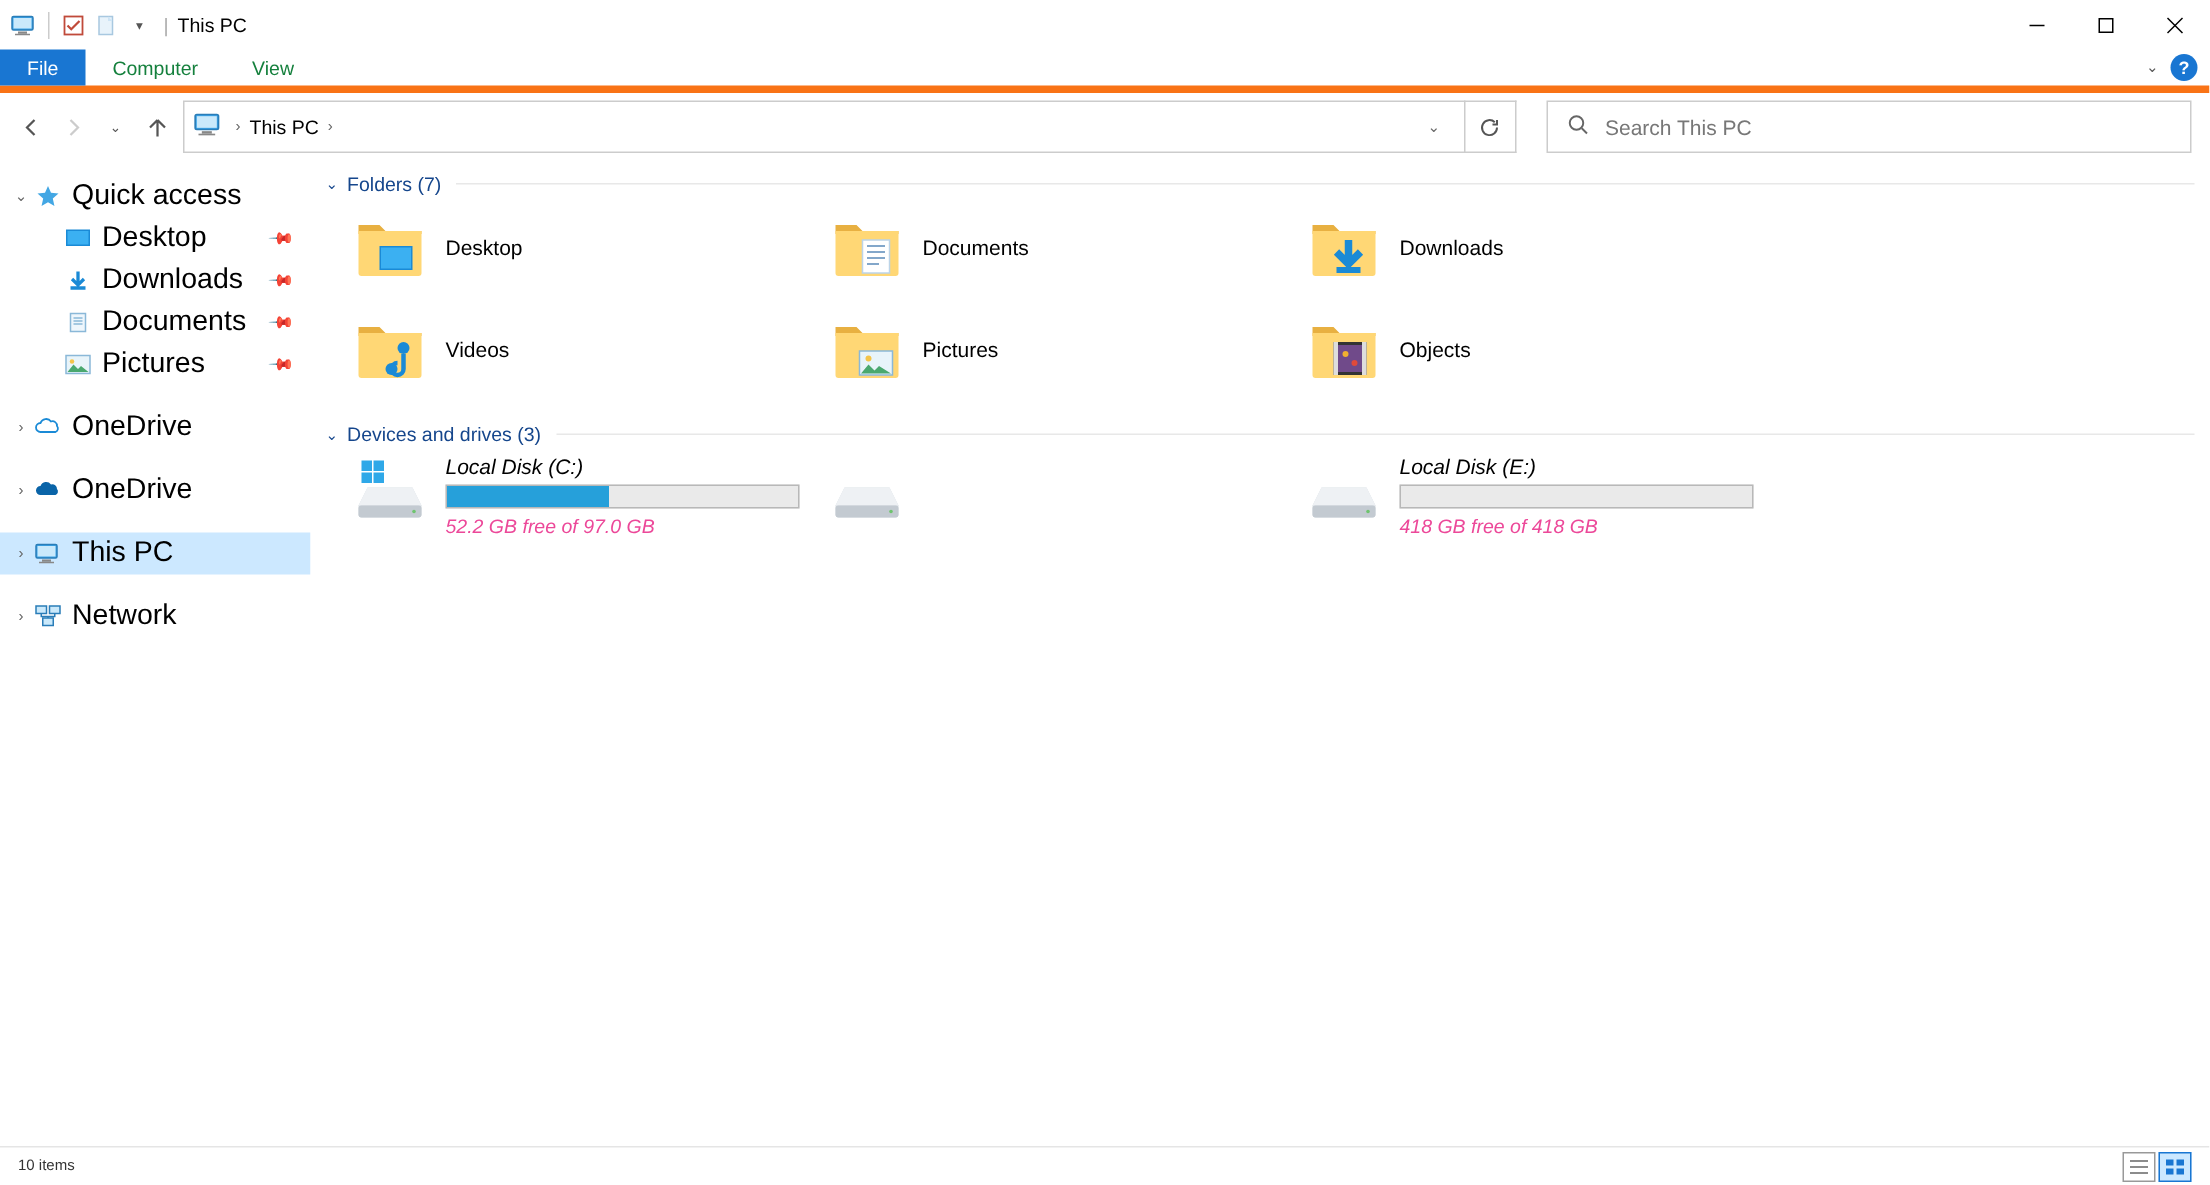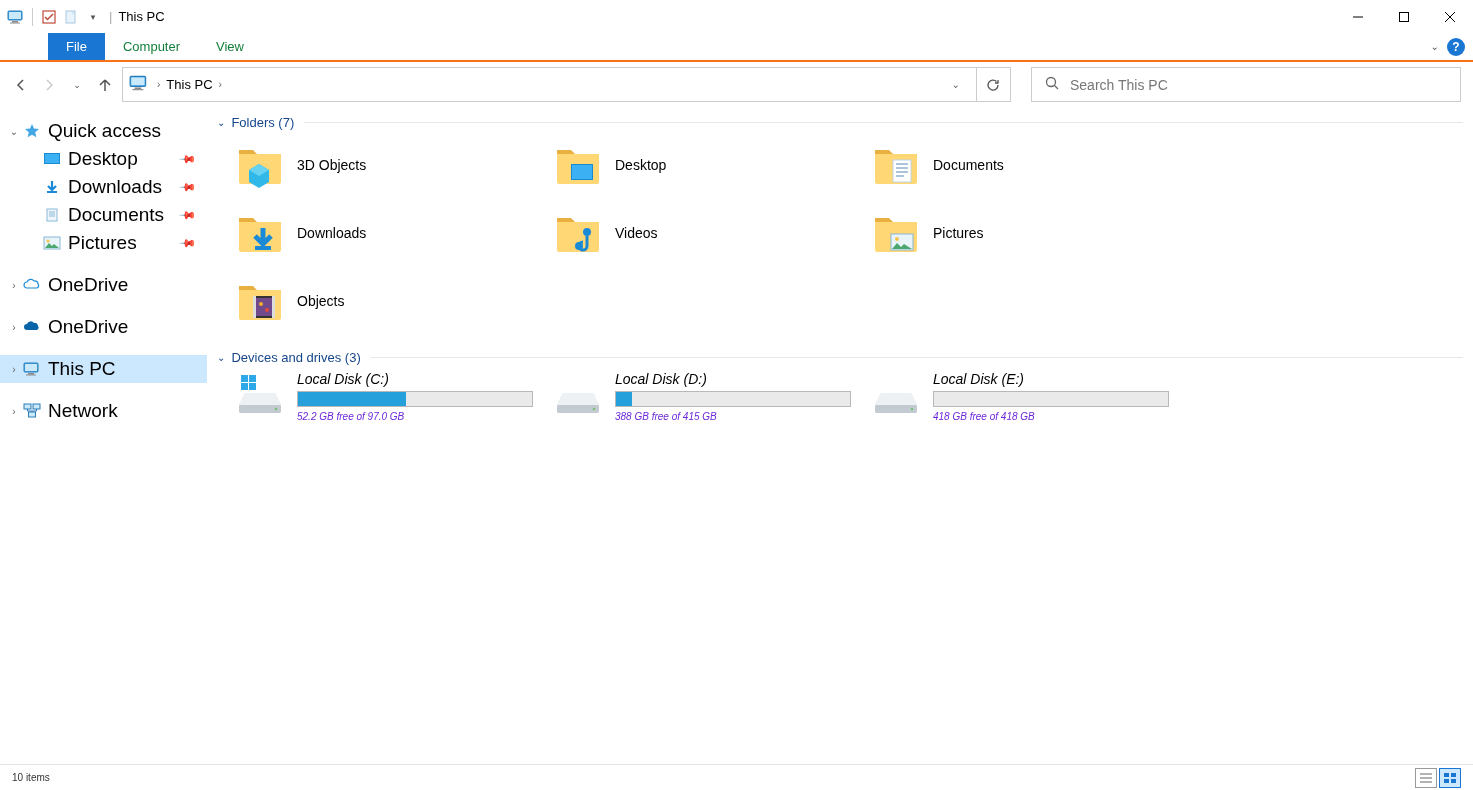--- a/index.html
+++ b/index.html
@@ -11,21 +11,21 @@
     .tb-icon { width: 20px; height: 20px; display: flex; align-items: center; justify-content: center; }
     .qat-sep { width: 1px; height: 18px; background: #ccc; margin: 0 4px; }
     .titlebar-title-sep { color: #aaa; margin: 0 6px; }
     .titlebar-title { font-size: 13px; }
     .titlebar-spacer { flex: 1; }
     .win-controls { display: flex; }
     .win-btn { width: 46px; height: 33px; display: flex; align-items: center; justify-content: center; }
     .win-btn svg { pointer-events: none; }
     
     
-    .ribbon-tabs { height: 29px; display: flex; align-items: stretch; border-bottom: 2px solid #f97316; padding-left: 48px; }
+    .ribbon-tabs { height: 29px; display: flex; align-items: stretch; border-bottom: 5px solid #f97316; }
     .ribbon-tab { padding: 0 18px; display: flex; align-items: center; font-size: 13px; color: #15803d; cursor: default; }
     .ribbon-tab.file { background: #1976d2; color: #fff; }
     .ribbon-spacer { flex: 1; }
     .ribbon-right { display: flex; align-items: center; padding-right: 8px; gap: 8px; }
     .help-circle { width: 18px; height: 18px; border-radius: 50%; background: #1976d2; color: #fff; display: flex; align-items: center; justify-content: center; font-size: 12px; font-weight: bold; }
     
     
     .navbar { height: 45px; display: flex; align-items: center; padding: 0 12px; gap: 8px; }
     .nav-arrows { display: flex; align-items: center; gap: 10px; }
     .nav-arrow { width: 18px; height: 18px; display: flex; align-items: center; justify-content: center; color: #555; }
@@ -66,21 +66,21 @@
     .folder-icon { width: 50px; height: 46px; position: relative; }
     .folder-name { font-size: 14px; }
     
     .drive-grid { display: grid; grid-template-columns: repeat(3, 318px); gap: 10px 0; margin-left: 18px; font-style: italic; }
     .drive-item { display: flex; align-items: flex-start; gap: 12px; }
     .drive-icon { width: 50px; height: 46px; display: flex; align-items: center; justify-content: center; }
     .drive-info { flex: 1; padding-right: 20px;}
     .drive-name { font-size: 14px; margin-bottom: 4px; }
     .drive-bar { height: 16px; border: 1px solid #b8b8b8; background: #eaeaea; position: relative; margin-bottom: 4px; }
     .drive-bar-fill { height: 100%; background: #26a0da; }
-    .drive-free { font-size: 10px; color: #6d28d9; }
+    .drive-free { font-size: 13px; color: #ec4899; }
     
     
     .statusbar { height: 26px; border-top: 1px solid #e5e5e5; display: flex; align-items: center; padding: 0 12px; font-size: 10px; color: #333; }
     .statusbar-spacer { flex: 1; }
     .view-toggle { width: 22px; height: 20px; border: 1px solid #999; margin-left: 2px; display: flex; align-items: center; justify-content: center; }
     .view-toggle.active { background: #cce8ff; border-color: #1976d2;}
     
     
     .folder-svg-base { fill: #ffd775; }
     .folder-svg-tab { fill: #e8b041; }
@@ -312,29 +312,20 @@
   </div>
 
   <div class="content">
 
     <div class="group-header">
       <span class="gh-arrow">⌄</span>
       <span>Folders (7)</span>
       <div class="gh-line"></div>
     </div>
     <div class="folder-grid" id="folder-grid">
-        <div class="folder-item">
-          <div class="folder-icon"><svg width="50" height="46" viewBox="0 0 50 46">
-    <path class="folder-svg-tab" d="M4 8 h14 l4 4 h24 v2 H4 z"></path>
-    <path class="folder-svg-base" d="M4 12 h42 v28 a2 2 0 0 1 -2 2 H6 a2 2 0 0 1 -2 -2 z"></path>
-    <path d="M24 22 l10 6 v12 l-10 6 -10-6 v-12 z" fill="#2fb8e8"></path>
-              <path d="M24 22 l10 6 -10 6 -10-6 z" fill="#67d1f2"></path>
-  </svg></div>
-    <div class="folder-name">3D Objects</div>
-        </div>
         <div class="folder-item">
           <div class="folder-icon"><svg width="50" height="46" viewBox="0 0 50 46">
     <path class="folder-svg-tab" d="M4 8 h14 l4 4 h24 v2 H4 z"></path>
     <path class="folder-svg-base" d="M4 12 h42 v28 a2 2 0 0 1 -2 2 H6 a2 2 0 0 1 -2 -2 z"></path>
     <rect x="18" y="22" width="22" height="16" fill="#1a8ad6"></rect>
               <rect x="19" y="23" width="20" height="14" fill="#3bb0f2"></rect>
   </svg></div>
     <div class="folder-name">Desktop</div>
         </div>
         <div class="folder-item">
@@ -423,27 +414,20 @@
         <div class="drive-item">
           <div class="drive-icon">
             <svg width="50" height="46" viewBox="0 0 50 46">
     <path d="M10 22 h30 l6 12 v6 a2 2 0 0 1 -2 2 H6 a2 2 0 0 1 -2 -2 v-6 z" fill="#d8dde2"></path>
     <path d="M10 22 h30 l6 12 H4 z" fill="#eef1f4"></path>
     <rect x="4" y="34" width="42" height="8" rx="2" fill="#c3cad1"></rect>
     <circle cx="41" cy="38" r="1.2" fill="#6fc46f"></circle>
 
   </svg>
           </div>
-    <div class="drive-info">
-      <div class="drive-name">Local Disk (D:)</div>
-      <div class="drive-bar">
-              <div class="drive-bar-fill" style="width:7%"></div>
-            </div>
-      <div class="drive-free">388 GB free of 415 GB</div>
-    </div>
         </div>
         <div class="drive-item">
           <div class="drive-icon">
             <svg width="50" height="46" viewBox="0 0 50 46">
     <path d="M10 22 h30 l6 12 v6 a2 2 0 0 1 -2 2 H6 a2 2 0 0 1 -2 -2 v-6 z" fill="#d8dde2"></path>
     <path d="M10 22 h30 l6 12 H4 z" fill="#eef1f4"></path>
     <rect x="4" y="34" width="42" height="8" rx="2" fill="#c3cad1"></rect>
     <circle cx="41" cy="38" r="1.2" fill="#6fc46f"></circle>
 
   </svg>

